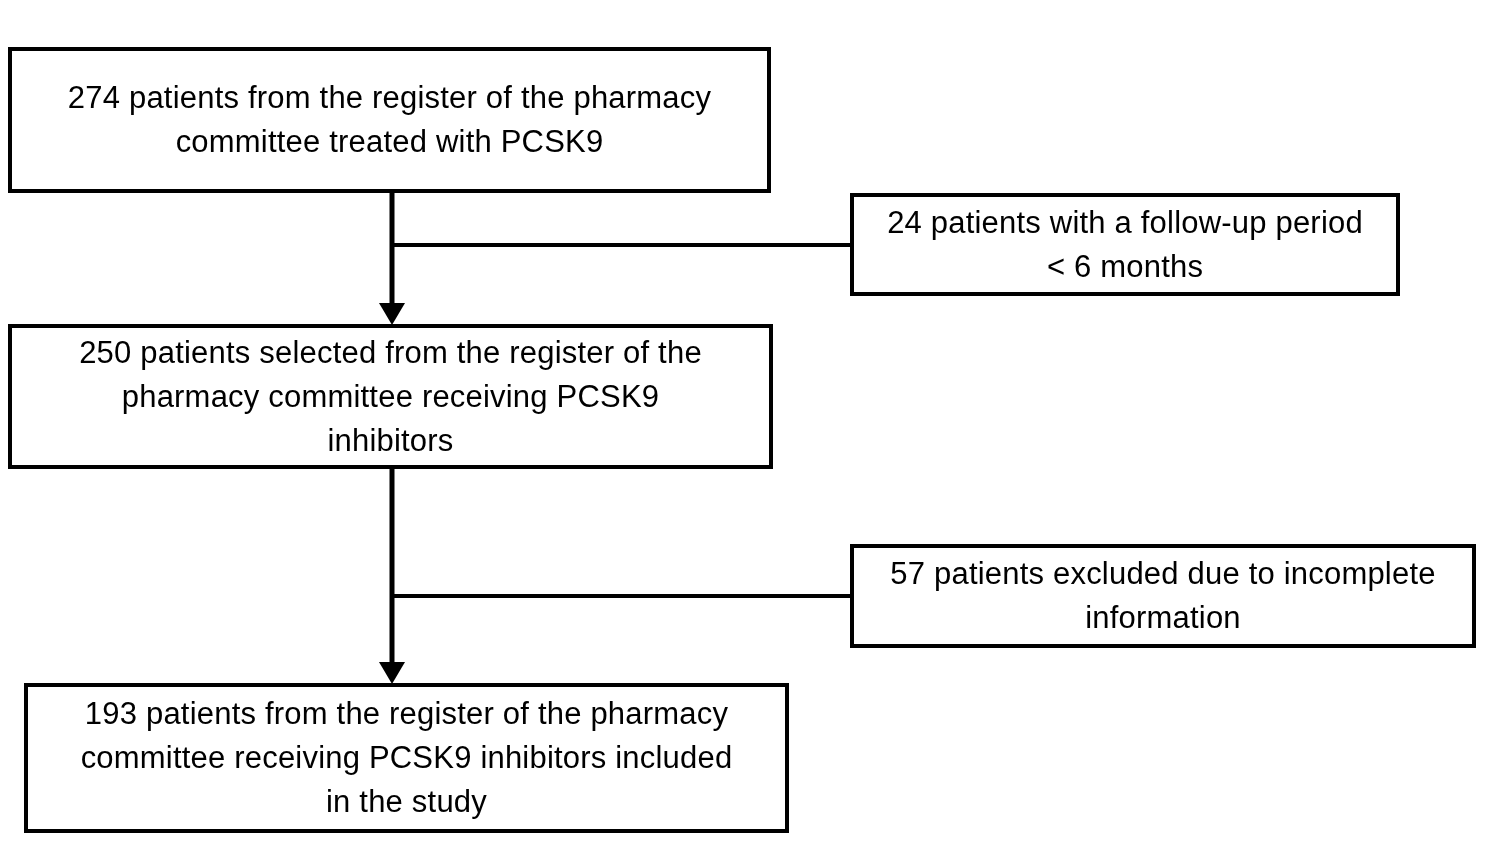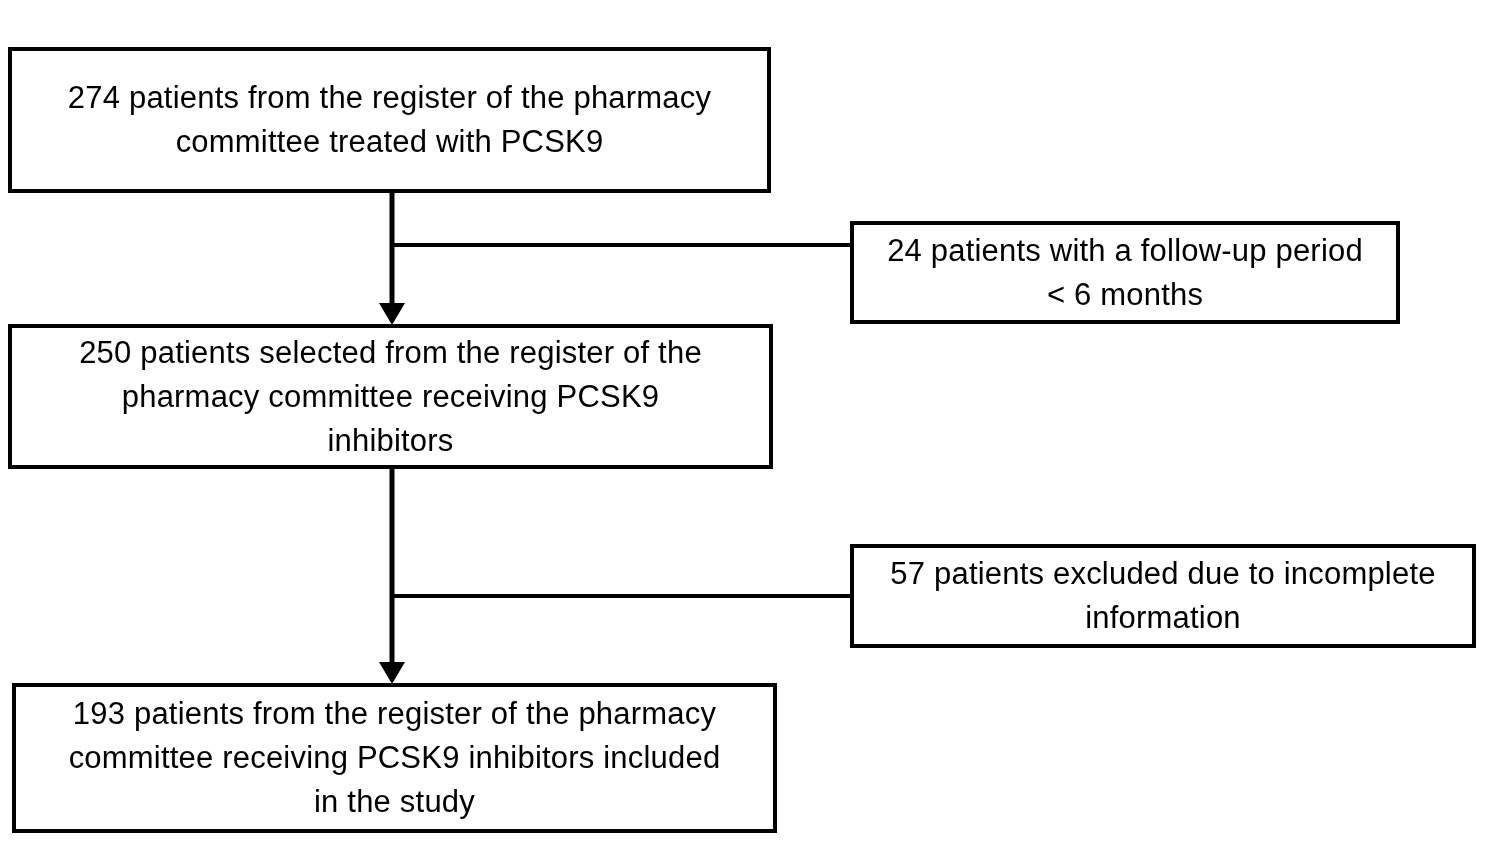--- a/index.html
+++ b/index.html
@@ -31,24 +31,24 @@
     display: flex;
     align-items: center;
     justify-content: center;
     text-align: center;
     font-size: 31px;
     line-height: 44px;
     white-space: pre-line;
     letter-spacing: 0.2px;
   }
   .box-enrolled   { left: 8px;   top: 10px;  width: 763px; height: 146px; margin-top: 37px; }
-  .box-excl-1     { left: 850px; top: 193px; width: 550px; height: 103px; margin-top: 28px; }
+  .box-excl-1     { left: 850px; top: 193px; width: 550px; height: 103px; }
   .box-selected   { left: 8px;   top: 324px; width: 765px; height: 145px; }
   .box-excl-2     { left: 850px; top: 544px; width: 626px; height: 104px; align-items: center; }
-  .box-included   { left: 12px;   top: 683px; width: 765px; height: 150px; }
+  .box-included   { left: 24px;   top: 683px; width: 765px; height: 150px; }
 </style>
 </head>
 <body>
 
 <div class="canvas">
 
   <svg class="connector-layer" width="1485" height="843" viewBox="0 0 1485 843" aria-hidden="true">
 
     <line x1="392" y1="156" x2="392" y2="308" stroke="#000000" stroke-width="5"></line>
     <polygon points="379,303 405,303 392,325" fill="#000000"></polygon>

